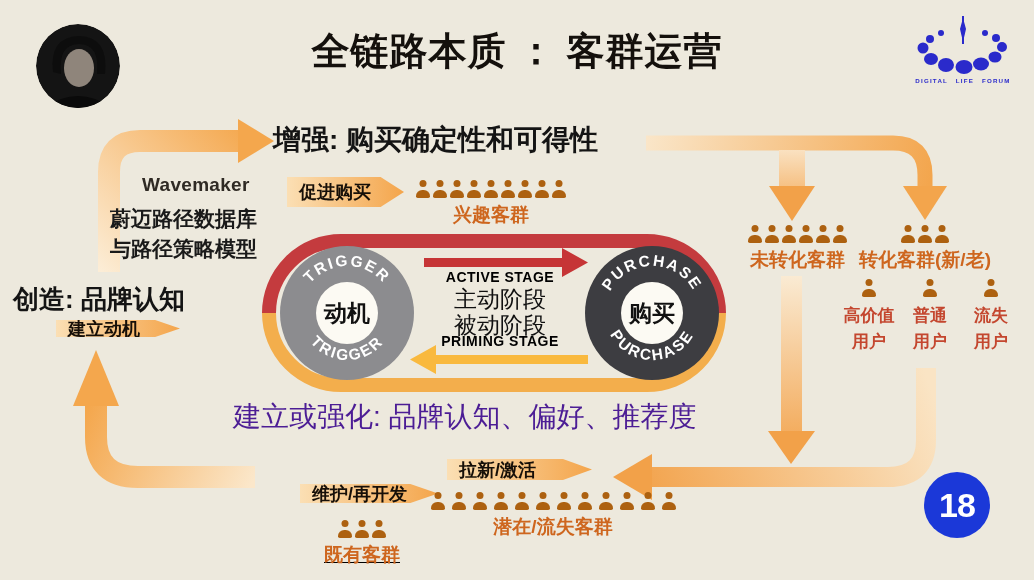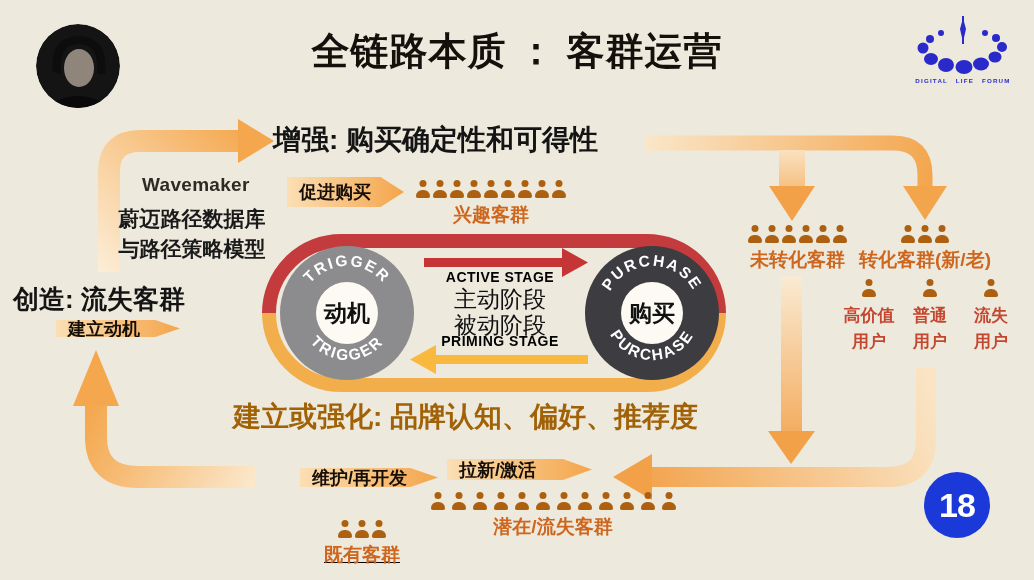--- a/index.html
+++ b/index.html
@@ -9,33 +9,33 @@
   .abs{position:absolute;z-index:2;}
 
   .title{left:50%;transform:translateX(-50%);top:26px;font-family:"Liberation Serif","DejaVu Serif",serif;
          font-size:38px;font-weight:bold;color:#14100C;white-space:nowrap;letter-spacing:1px;}
 
   .avatar{left:36px;top:24px;width:84px;height:84px;border-radius:50%;overflow:hidden;}
 
   .logo{left:900px;top:12px;width:126px;height:76px;}
 
   .brand{left:142px;top:174px;font-size:19px;font-weight:bold;color:#2F2A24;letter-spacing:.3px;}
-  .brand-note{left:110px;top:204px;width:164px;text-align:center;font-size:21px;font-weight:bold;
+  .brand-note{left:110px;top:204px;width:164px;font-size:21px;font-weight:bold;
               color:#1A1A1A;line-height:30px;}
   .h-create{left:13px;top:282px;font-size:26px;font-weight:bold;color:#141414;white-space:nowrap;}
   .h-enhance{left:273px;top:121px;font-size:28px;font-weight:bold;color:#141414;white-space:nowrap;}
-  .h-build{left:233px;top:398px;font-size:28px;font-weight:bold;color:#a16207;white-space:nowrap;}
+  .h-build{left:233px;top:398px;font-size:28px;font-weight:normal;color:#4c1d95;white-space:nowrap;}
 
   .badge{background:linear-gradient(90deg,#FBDFB4,#F4A54B);
          clip-path:polygon(0 0,80% 0,100% 50%,80% 100%,0 100%);
          display:flex;align-items:center;padding-left:12px;box-sizing:border-box;
          font-weight:bold;font-size:18px;color:#160F08;white-space:nowrap;}
   .badge-cujin{left:287px;top:177px;width:117px;height:30px;}
   .badge-jianli{left:56px;top:320px;width:124px;height:17px;}
-  .badge-weihu{left:300px;top:468px;width:138px;height:19px;}
+  .badge-weihu{left:300px;top:484px;width:138px;height:19px;}
   .badge-laxin{left:447px;top:459px;width:145px;height:21px;}
 
   .group{display:flex;flex-direction:column;align-items:center;}
   .icons{display:flex;justify-content:center;gap:3px;}
   .person{width:14px;height:18px;position:relative;display:inline-block;}
   .person::before{content:"";position:absolute;top:0;left:50%;transform:translateX(-50%);
                   width:7px;height:7px;border-radius:50%;background:#AD6110;}
   .person::after{content:"";position:absolute;bottom:0;left:50%;transform:translateX(-50%);
                  width:14px;height:8px;border-radius:7px 7px 2px 2px;background:#AD6110;}
   .glabel{margin-top:4px;font-size:19px;font-weight:bold;color:#CE661E;white-space:nowrap;}
@@ -186,21 +186,21 @@
       </g>
       <text x="63" y="71" text-anchor="middle" class="logotext">DIGITAL LIFE FORUM</text>
     </svg>
   </div>
 
   <div class="abs brand">Wavemaker</div>
   <div class="abs brand-note">
     <div>蔚迈路径数据库</div>
     <div>与路径策略模型</div>
   </div>
-  <div class="abs h-create">创造: 流失客群</div>
+  <div class="abs h-create">创造: 品牌认知</div>
   <div class="abs badge badge-jianli">建立动机</div>
 
   <div class="abs h-enhance">增强: 购买确定性和可得性</div>
   <div class="abs badge badge-cujin">促进购买</div>
   <div class="abs group g-interest">
     <div class="icons">
         <span class="person"></span>
         <span class="person"></span>
         <span class="person"></span>
         <span class="person"></span>

